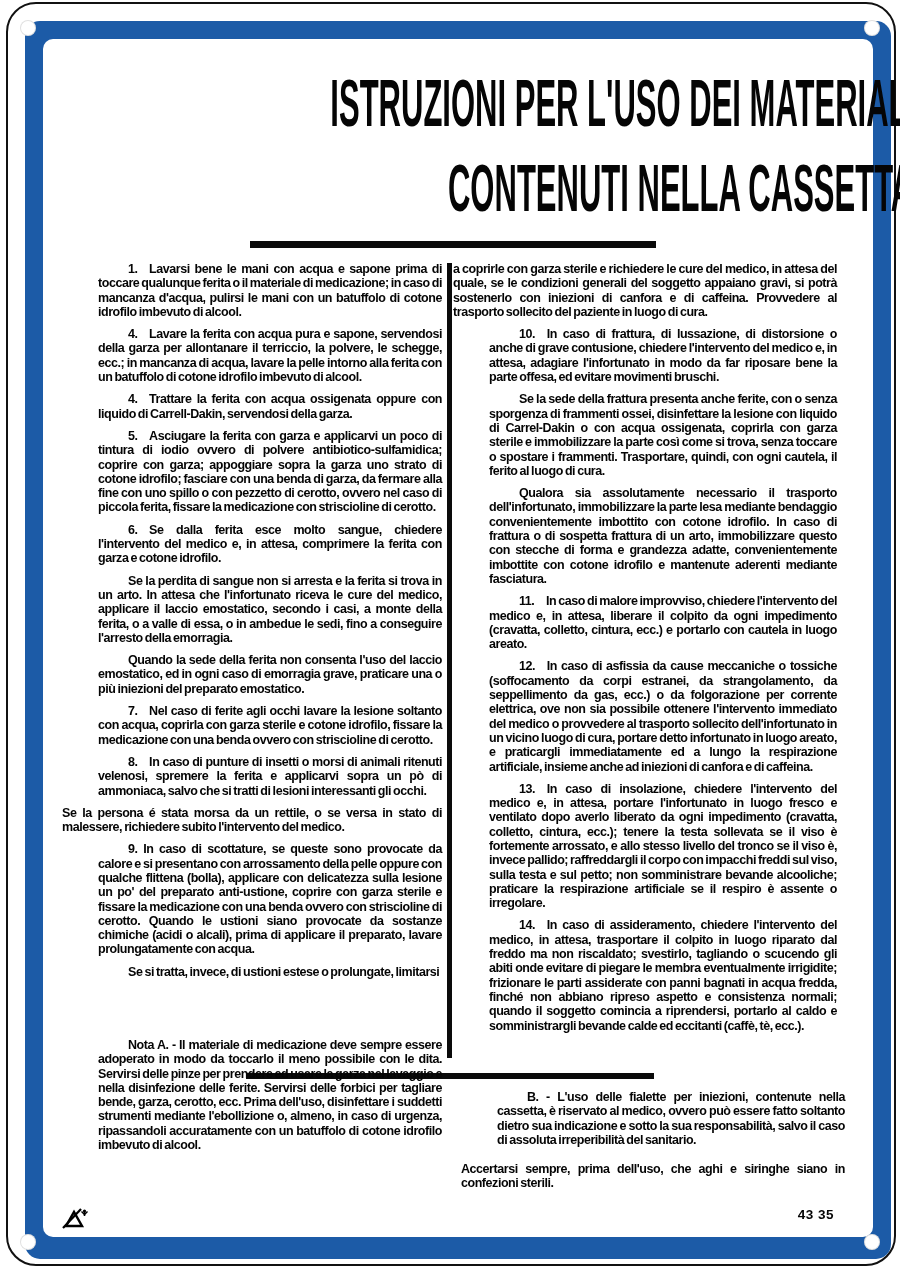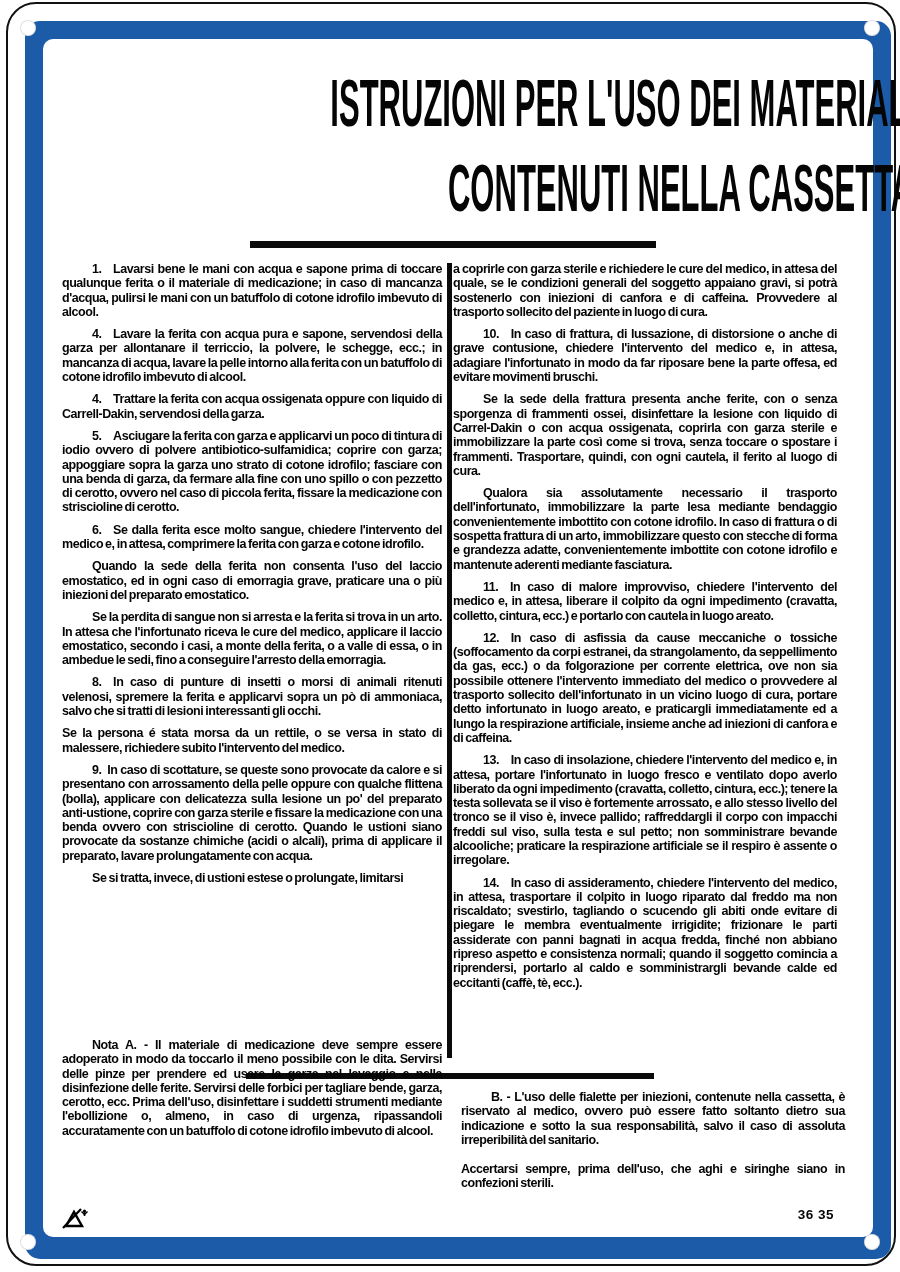--- a/index.html
+++ b/index.html
@@ -33,21 +33,21 @@
   .section-divider{left:246px;top:1073px;width:408px;height:6px;}
 
   
   .col{position:absolute;text-align:justify;font-weight:700;
        font-size:12.5px;line-height:14.3px;letter-spacing:-0.45px;word-spacing:-1px;color:#050505;}
   .col-left-main{left:62px;top:262px;width:380px;}
   .col-right-main{left:453px;top:262px;width:384px;}
   .col-left-foot{left:62px;top:1038px;width:380px;}
   .col-right-foot{left:461px;top:1090px;width:384px;}
   .para{margin:0 0 8px 0;}
-  .para.indent{text-indent:30px;}
+  .para.indent{text-indent:30px;margin-left:36px;}
   .col-right-foot .para:first-child{margin-bottom:15px;}
 
   .logo{position:absolute;left:61px;top:1207px;width:30px;height:22px;}
   .sheet-code{position:absolute;left:770px;top:1207px;width:64px;text-align:right;
        font-weight:700;font-size:13.5px;letter-spacing:0.5px;color:#050505;}
 </style>
 </head>
 <body>
 
 <div class="plate">
@@ -67,22 +67,23 @@
 <div class="bar title-divider"></div>
 <div class="bar column-divider"></div>
 <div class="bar section-divider"></div>
 
 <div class="col col-left-main">
     <p class="para indent">1.  Lavarsi bene le mani con acqua e sapone prima di toccare qualunque ferita o il materiale di medicazione; in caso di mancanza d'acqua, pulirsi le mani con un batuffolo di cotone idrofilo imbevuto di alcool.</p>
     <p class="para indent">4.  Lavare la ferita con acqua pura e sapone, servendosi della garza per allontanare il terriccio, la polvere, le schegge, ecc.; in mancanza di acqua, lavare la pelle intorno alla ferita con un batuffolo di cotone idrofilo imbevuto di alcool.</p>
     <p class="para indent">4.  Trattare la ferita con acqua ossigenata oppure con liquido di Carrell-Dakin, servendosi della garza.</p>
     <p class="para indent">5.  Asciugare la ferita con garza e applicarvi un poco di tintura di iodio ovvero di polvere antibiotico-sulfamidica; coprire con garza; appoggiare sopra la garza uno strato di cotone idrofilo; fasciare con una benda di garza, da fermare alla fine con uno spillo o con pezzetto di cerotto, ovvero nel caso di piccola ferita, fissare la medicazione con striscioline di cerotto.</p>
     <p class="para indent">6.  Se dalla ferita esce molto sangue, chiedere l'intervento del medico e, in attesa, comprimere la ferita con garza e cotone idrofilo.</p>
+    <p class="para indent">Se la perdita di sangue non si arresta e la ferita si trova in un arto. In attesa che l'infortunato riceva le cure del medico, applicare il laccio emostatico, secondo i casi, a monte della ferita, o a valle di essa, o in ambedue le sedi, fino a conseguire l'arresto della emorragia.</p>
     <p class="para indent">Quando la sede della ferita non consenta l'uso del laccio emostatico, ed in ogni caso di emorragia grave, praticare una o più iniezioni del preparato emostatico.</p>
-    <p class="para indent">Se la perdita di sangue non si arresta e la ferita si trova in un arto. In attesa che l'infortunato riceva le cure del medico, applicare il laccio emostatico, secondo i casi, a monte della ferita, o a valle di essa, o in ambedue le sedi, fino a conseguire l'arresto della emorragia.</p>
+    <p class="para indent">7.  Nel caso di ferite agli occhi lavare la lesione soltanto con acqua, coprirla con garza sterile e cotone idrofilo, fissare la medicazione con una benda ovvero con striscioline di cerotto.</p>
     <p class="para indent">8.  In caso di punture di insetti o morsi di animali ritenuti velenosi, spremere la ferita e applicarvi sopra un pò di ammoniaca, salvo che si tratti di lesioni interessanti gli occhi.</p>
     <p class="para">Se la persona é stata morsa da un rettile, o se versa in stato di malessere, richiedere subito l'intervento del medico.</p>
     <p class="para indent">9. In caso di scottature, se queste sono provocate da calore e si presentano con arrossamento della pelle oppure con qualche flittena (bolla), applicare con delicatezza sulla lesione un po' del preparato anti-ustione, coprire con garza sterile e fissare la medicazione con una benda ovvero con striscioline di cerotto. Quando le ustioni siano provocate da sostanze chimiche (acidi o alcali), prima di applicare il preparato, lavare prolungatamente con acqua.</p>
     <p class="para indent">Se si tratta, invece, di ustioni estese o prolungate, limitarsi</p>
   </div>
 <div class="col col-right-main">
     <p class="para">a coprirle con garza sterile e richiedere le cure del medico, in attesa del quale, se le condizioni generali del soggetto appaiano gravi, si potrà sostenerlo con iniezioni di canfora e di caffeina. Provvedere al trasporto sollecito del paziente in luogo di cura.</p>
     <p class="para indent">10.  In caso di frattura, di lussazione, di distorsione o anche di grave contusione, chiedere l'intervento del medico e, in attesa, adagiare l'infortunato in modo da far riposare bene la parte offesa, ed evitare movimenti bruschi.</p>
     <p class="para indent">Se la sede della frattura presenta anche ferite, con o senza sporgenza di frammenti ossei, disinfettare la lesione con liquido di Carrel-Dakin o con acqua ossigenata, coprirla con garza sterile e immobilizzare la parte così come si trova, senza toccare o spostare i frammenti. Trasportare, quindi, con ogni cautela, il ferito al luogo di cura.</p>
     <p class="para indent">Qualora sia assolutamente necessario il trasporto dell'infortunato, immobilizzare la parte lesa mediante bendaggio convenientemente imbottito con cotone idrofilo. In caso di frattura o di sospetta frattura di un arto, immobilizzare questo con stecche di forma e grandezza adatte, convenientemente imbottite con cotone idrofilo e mantenute aderenti mediante fasciatura.</p>
@@ -102,13 +103,13 @@
 
 <svg class="logo" viewBox="0 0 30 22">
   <path d="M5,19 L13,5 L21,19 Z" fill="none" stroke="#000" stroke-width="2.4"></path>
   <line x1="2" y1="21" x2="20" y2="2" stroke="#000" stroke-width="2.2"></line>
   <circle cx="23.5" cy="4" r="1.6" fill="#000"></circle>
   <line x1="23.5" y1="5" x2="23.5" y2="9" stroke="#000" stroke-width="1.6"></line>
   <line x1="20.5" y1="4.5" x2="23.5" y2="7.5" stroke="#000" stroke-width="1.4"></line>
   <line x1="26.5" y1="4.5" x2="23.5" y2="7.5" stroke="#000" stroke-width="1.4"></line>
 </svg>
 
-<div class="sheet-code">36 35</div>
+<div class="sheet-code">43 35</div>
 
 </body></html>

